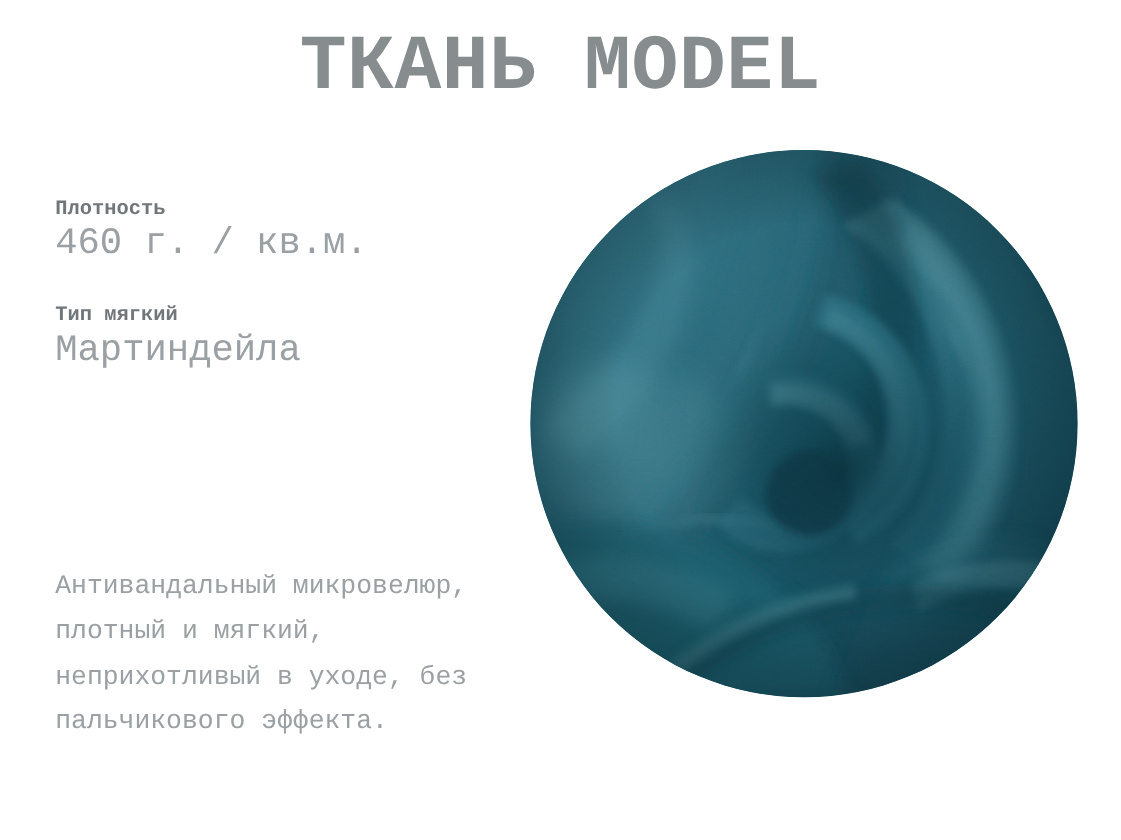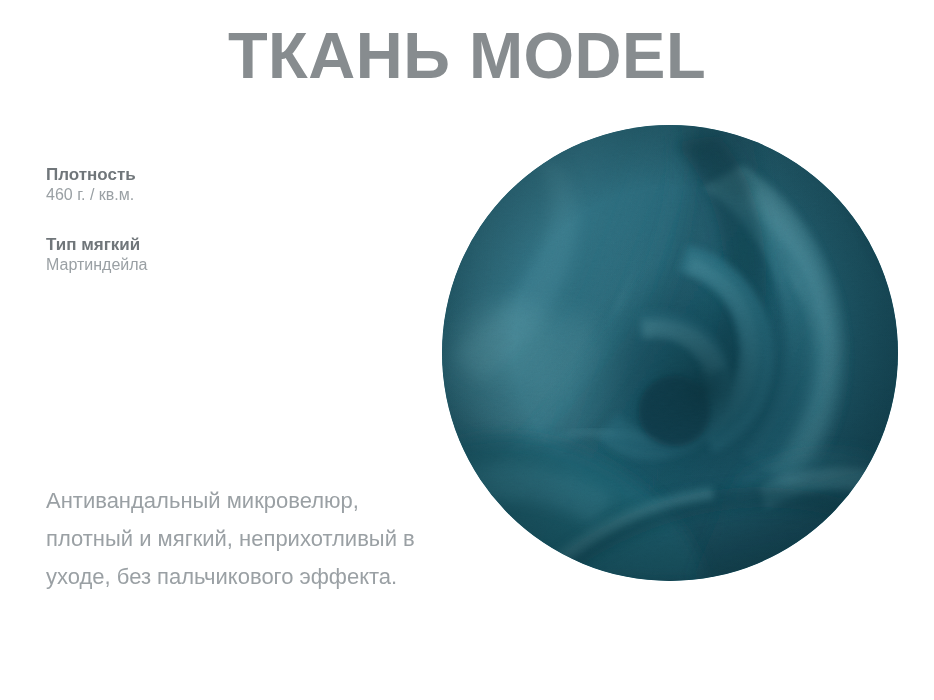--- a/index.html
+++ b/index.html
@@ -13,20 +13,21 @@
     font-family: "Liberation Sans", sans-serif;
     overflow: hidden;
     position: relative;
   }
 
   .slide {
     position: relative;
     width: 934px;
     height: 689px;
     background: #ffffff;
+    font-family: Liberation Mono, monospace;
   }
 
   
   .title {
     position: absolute;
     left: 0;
     top: 22px;
     width: 934px;
     text-align: center;
     font-size: 65px;
@@ -48,32 +49,32 @@
     margin-bottom: 30px;
   }
   .spec-label {
     font-size: 17px;
     font-weight: bold;
     color: #70767a;
     line-height: 1.18;
     margin: 0;
   }
   .spec-value {
-    font-size: 16px;
+    font-size: 31px;
     font-weight: normal;
     color: #9aa0a4;
     line-height: 1.25;
     margin: 0;
   }
 
   
   .description {
     position: absolute;
     left: 46px;
-    top: 482px;
+    top: 470px;
     width: 400px;
     font-size: 22px;
     line-height: 1.72;
     color: #9aa0a4;
   }
 
   
   .fabric-swatch {
     position: absolute;
     left: 442px;

